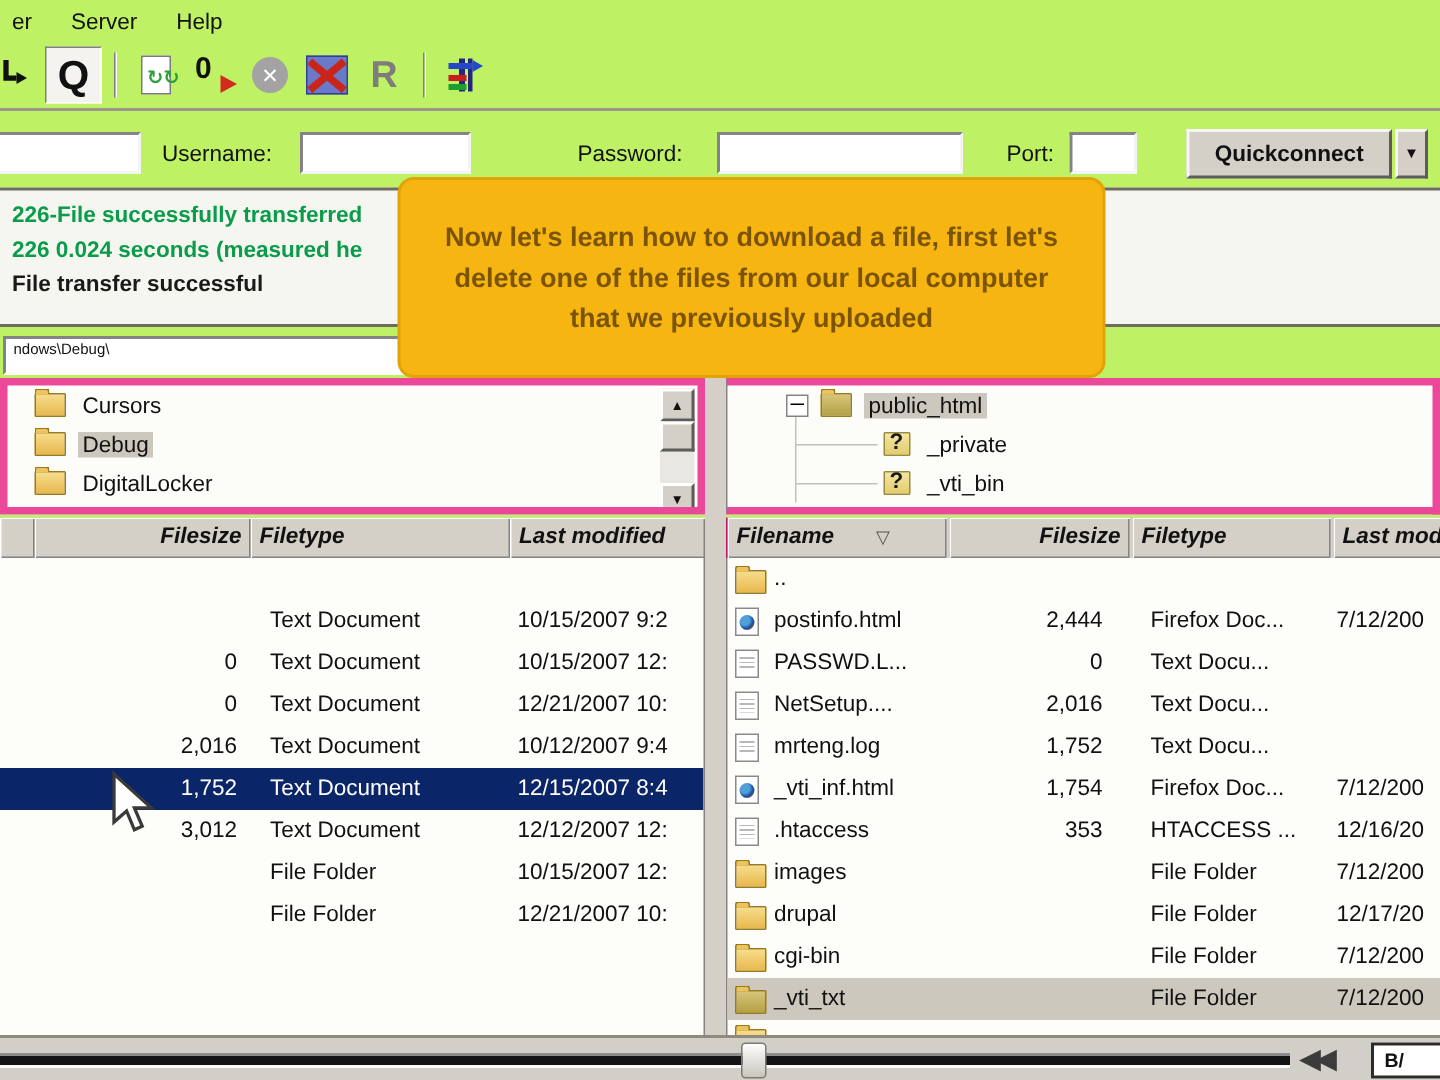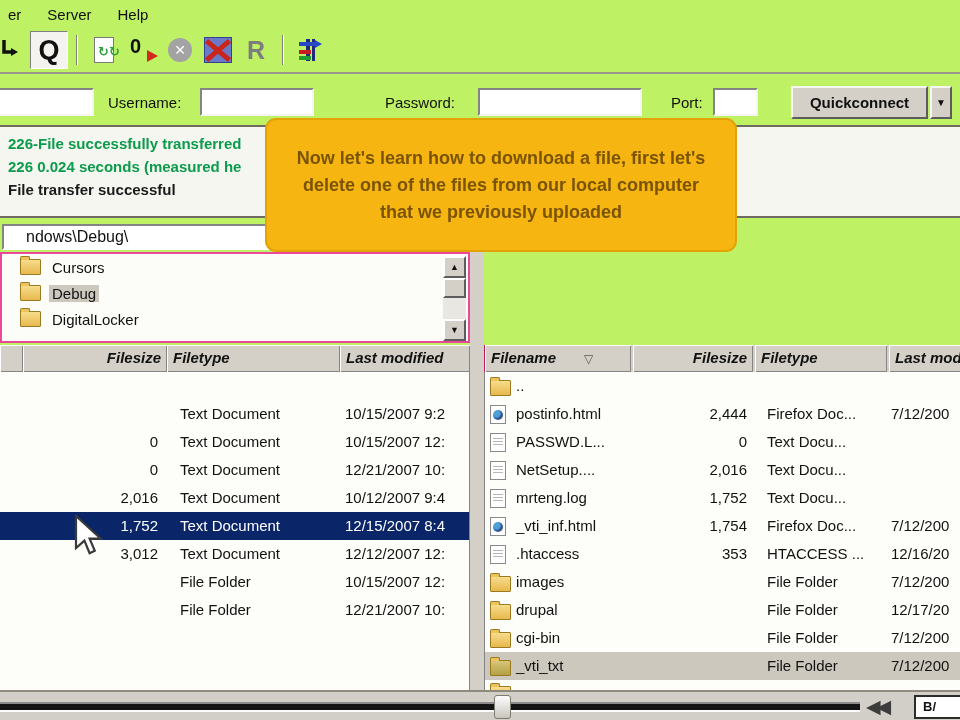--- a/index.html
+++ b/index.html
@@ -41,23 +41,23 @@
            border:2px solid;border-color:#f6f6f6 #5c5c5c #5c5c5c #f6f6f6;display:flex;align-items:center;
            justify-content:center;font-size:10px;box-sizing:border-box;}
   
   .log{position:absolute;top:125px;left:0;width:960px;height:93px;background:#f6f6f1;
        border-top:2px solid #6f6b60;border-bottom:2px solid #6f6b60;box-sizing:border-box;padding:5px 0 0 8px;}
   .log-line{font-size:15px;line-height:23px;font-weight:600;white-space:nowrap;}
   .log-line.green{color:#0a9b4b;}
   .log-line.black{color:#1a1a1a;}
   
   .localpath{position:absolute;left:2px;top:224px;width:466px;height:26px;background:#fff;
-             border:2px solid;border-color:#848484 #fff #fff #848484;font-size:16px;padding:2px 22px;box-sizing:border-box;}
-  
-  .tree{position:absolute;top:252px;height:91px;background:#fcfcf8;border:2px solid #ec4899;
+             border:2px solid;border-color:#848484 #fff #fff #848484;font-size:10px;padding:2px 5px;box-sizing:border-box;}
+  
+  .tree{position:absolute;top:252px;height:91px;background:#fcfcf8;border:5px solid #ec4899;
         box-sizing:border-box;overflow:hidden;}
   .tree.local{left:0;width:470px;}
   .tree.remote{left:484px;width:476px;border-left:1px solid #848484;}
   .titem{height:26px;display:flex;align-items:center;font-size:15px;gap:8px;}
   .titem .lbl{padding:0 3px;}
   .lbl.hl{background:#ccc8be;}
   
   .fold{width:19px;height:14px;background:linear-gradient(#f7dd8d,#e7b84d);border:1px solid #9a7a1c;
         border-radius:1px;position:relative;flex:none;}
   .fold::before{content:"";position:absolute;top:-4px;left:-1px;width:8px;height:3px;background:#ecc35c;
@@ -94,21 +94,21 @@
   .list.right{left:484px;width:476px;border-left:1px solid #848484;box-sizing:border-box;}
   .lrow{position:relative;height:28px;font-size:15px;}
   .lrow .cell{position:absolute;top:0;line-height:28px;white-space:nowrap;}
   .lrow.sel{background:#0b2569;color:#fff;}
   .lrow.hl{background:#ccc8be;}
   .cs{left:0;width:158px;text-align:right;}
   .ct{left:180px;}
   .cd{left:345px;}
   .ricon{position:absolute;left:5px;}
   .ricon.f{top:8px;} .ricon.p{top:5px;}
-  .cn{left:31px;} .cs2{left:150px;width:112px;text-align:right;} .ct2{left:282px;} .cd2{left:406px;}
+  .cn{left:31px;} .cs2{left:138px;width:112px;text-align:right;} .ct2{left:282px;} .cd2{left:406px;}
   .stubrow{position:relative;height:12px;overflow:hidden;}
   
   .callout{position:absolute;left:265px;top:118px;width:472px;height:134px;background:#f6b511;
            border:2px solid #e2a306;border-radius:11px;z-index:40;display:flex;align-items:center;
            justify-content:center;padding:0 22px;box-sizing:border-box;text-align:center;
            font-size:18px;font-weight:600;line-height:1.5;color:#7a5403;}
   
   .splitter{position:absolute;left:470px;top:222px;width:14px;height:468px;background:#d4d0c8;}
   
   .bottombar{position:absolute;top:690px;left:0;width:960px;height:30px;background:#d2cfc8;
@@ -216,20 +216,38 @@
       <div class="sbtn">
           <span>▲</span>
         </div>
       <div class="sthumb"></div>
       <div class="sbtn bottom">
           <span>▼</span>
         </div>
     </div>
   </div>
 
+  <div class="tree remote">
+    <div class="conn" style="left:45px;top:20px;width:1px;height:58px;"></div>
+    <div class="conn" style="left:45px;top:39px;width:55px;height:1px;"></div>
+    <div class="conn" style="left:45px;top:65px;width:55px;height:1px;"></div>
+    <div class="titem" style="padding-left:39px;">
+      <span class="exp"></span>
+      <span class="fold dim"></span>
+      <span class="lbl hl">public_html</span>
+    </div>
+    <div class="titem" style="padding-left:104px;">
+      <span class="qfold"></span>
+      <span class="lbl">_private</span>
+    </div>
+    <div class="titem" style="padding-left:104px;">
+      <span class="qfold"></span>
+      <span class="lbl">_vti_bin</span>
+    </div>
+  </div>
 
   <div class="hdr left">
     <div class="hcell" style="left:0;width:23px;"></div>
     <div class="hcell" style="left:23px;width:144px;text-align:right;">Filesize</div>
     <div class="hcell" style="left:167px;width:173px;">Filetype</div>
     <div class="hcell" style="left:340px;width:130px;">Last modified</div>
   </div>
 
   <div class="hdr right">
     <div class="hcell" style="left:0;width:146px;"><span>Filename</span><span class="sortg">▽</span></div>

